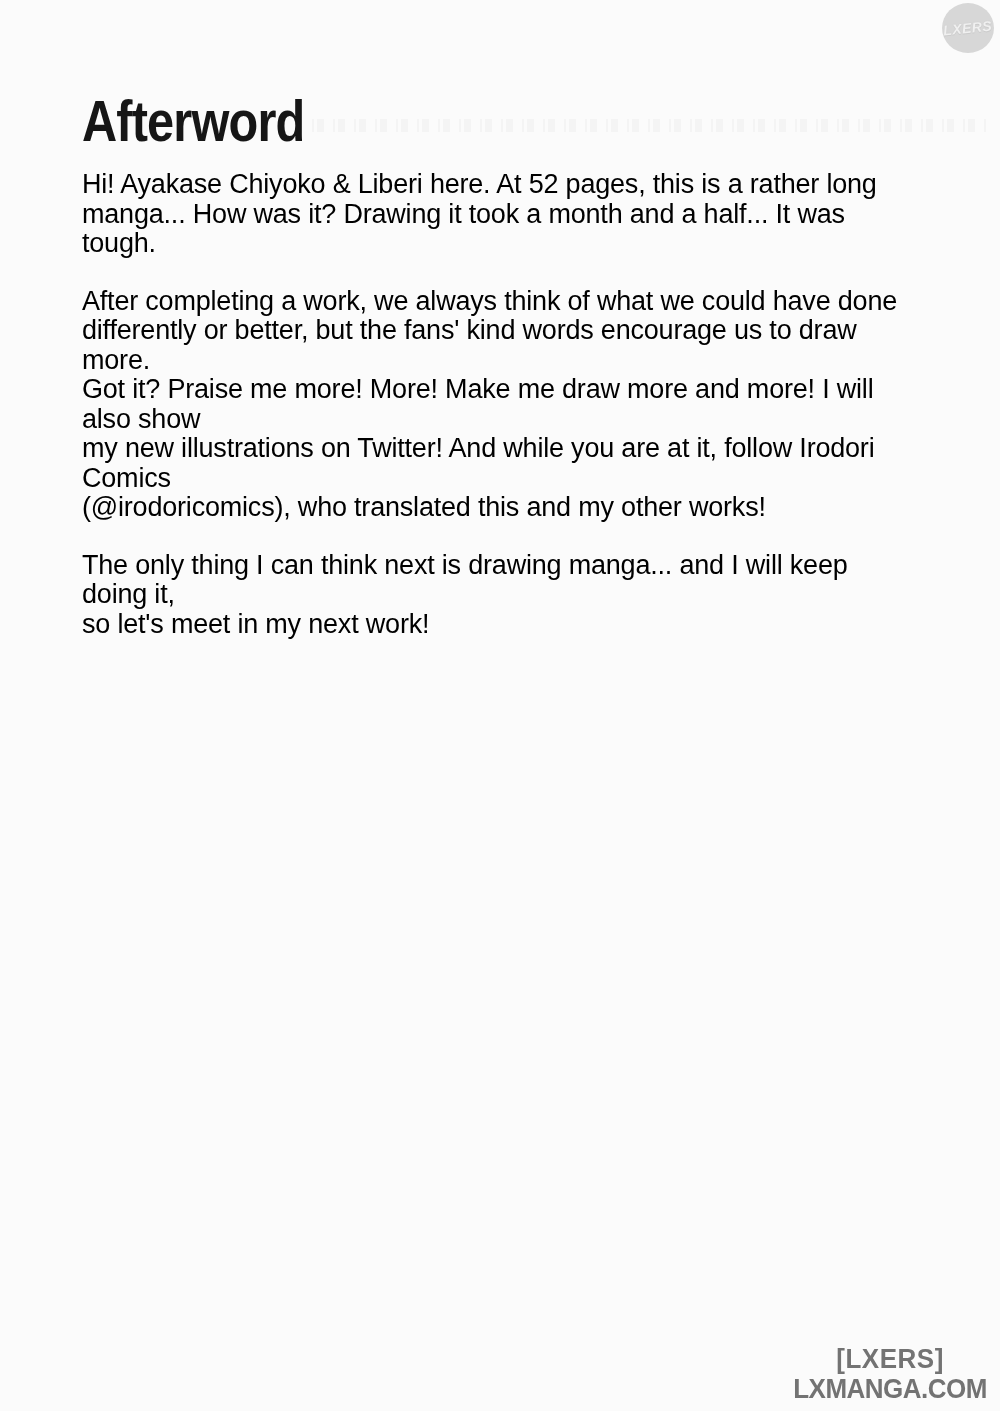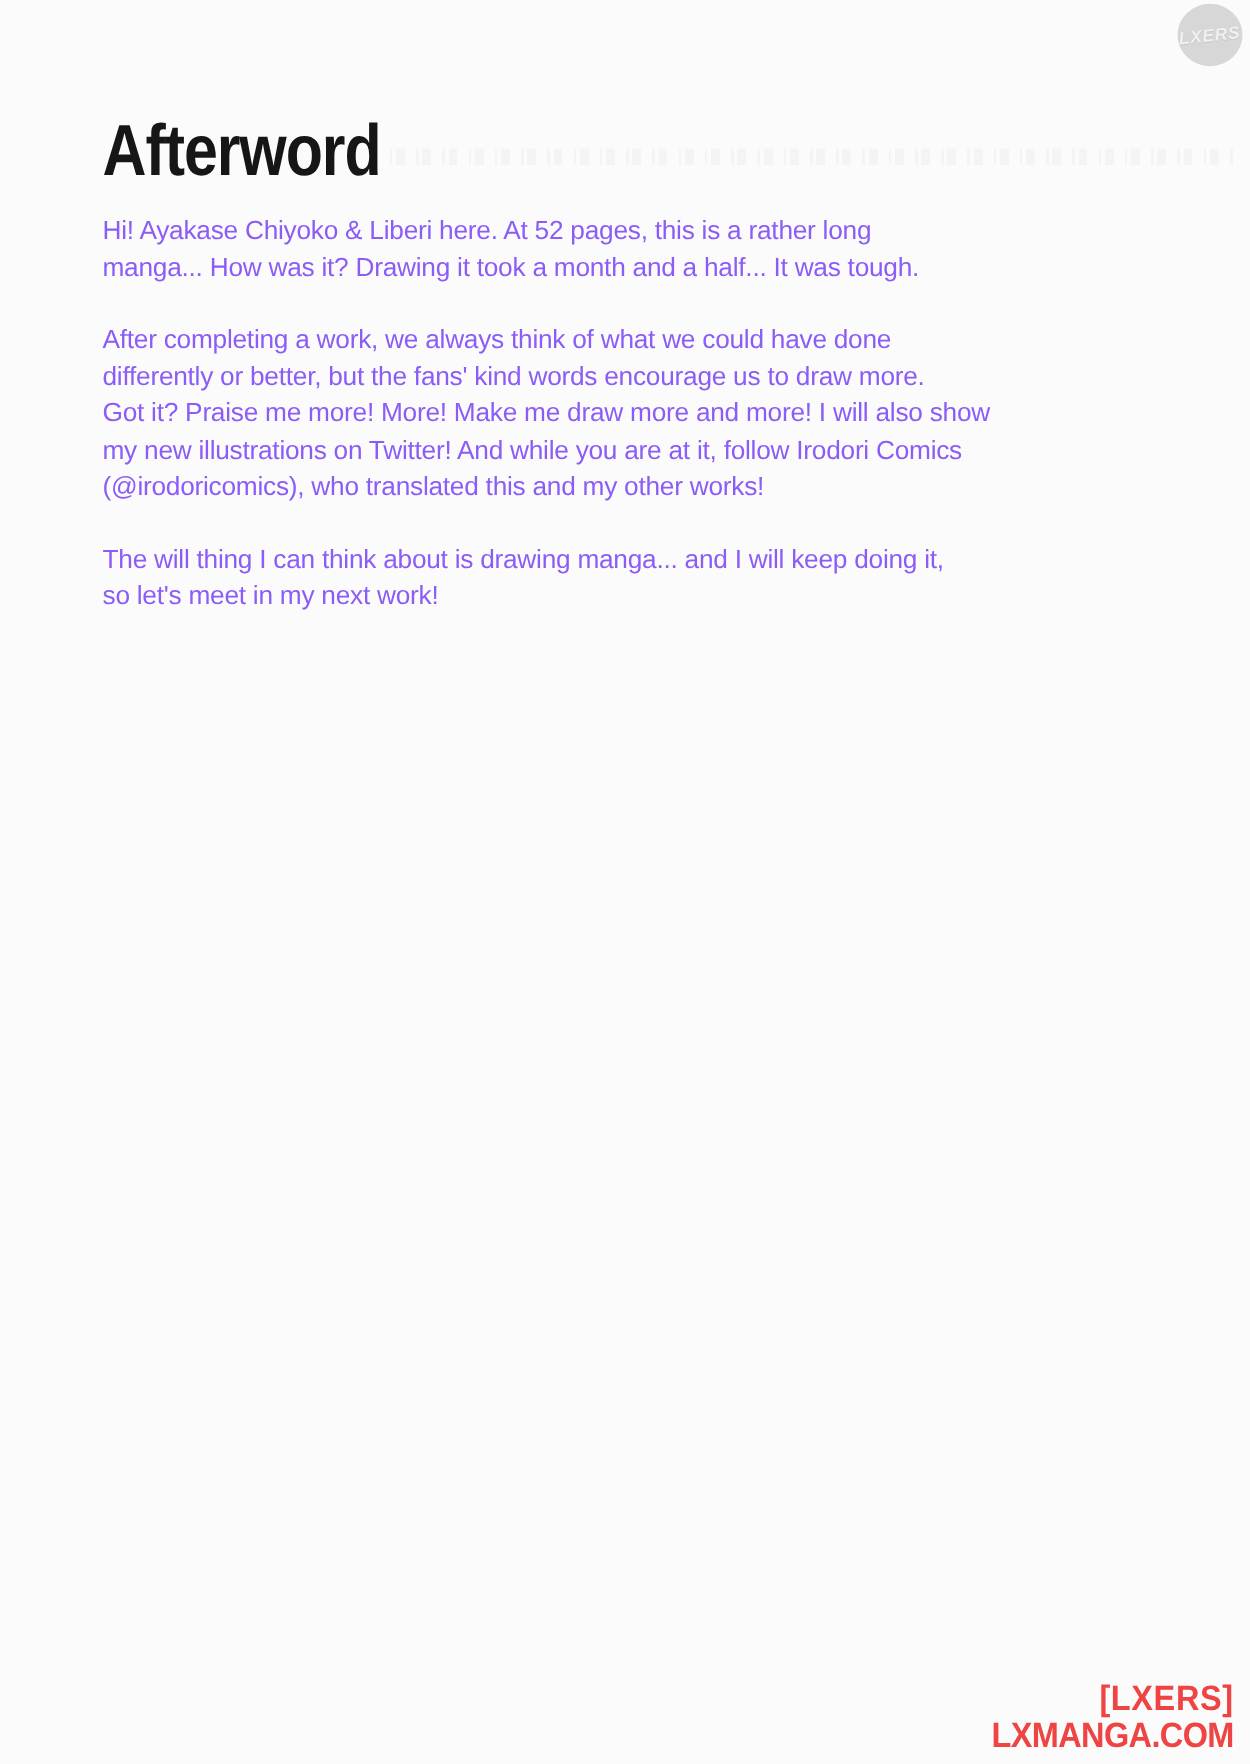--- a/index.html
+++ b/index.html
@@ -46,25 +46,25 @@
     font-size: 58px;
     font-weight: 700;
     line-height: 1.0;
     letter-spacing: -1px;
     transform: scaleX(0.84);
     transform-origin: left top;
     color: #161616;
   }
   .body-par {
     margin: 0 0 28px 0;
-    font-size: 21px;
+    font-size: 27px;
     line-height: 29.5px;
     letter-spacing: -0.2px;
     white-space: pre-line;
-    color: #8b5cf6;
+    color: #000000;
   }
   
   .badge {
     position: absolute;
     left: 942px;
     top: 3px;
     width: 52px;
     height: 50px;
     border-radius: 50%;
     background: #d7d7d7;
@@ -80,22 +80,22 @@
     letter-spacing: 0.5px;
     text-shadow: 0 0 1px #c3c3c3, 0 1px 0 #cccccc;
     transform: rotate(-6deg);
     user-select: none;
   }
   
   .watermark {
     position: absolute;
     right: 13px;
     bottom: 8px;
-    text-align: right;
-    color: #ef4444;
+    text-align: center;
+    color: #737373;
     font-weight: 700;
   }
   .watermark-line1 {
     font-size: 26px;
     line-height: 30px;
     letter-spacing: 0.5px;
     transform: scaleY(1.08);
   }
   .watermark-line2 {
     font-size: 26px;
@@ -120,21 +120,21 @@
 
     <p class="body-par">Hi! Ayakase Chiyoko &amp; Liberi here. At 52 pages, this is a rather long
 manga... How was it? Drawing it took a month and a half... It was tough.</p>
 
     <p class="body-par">After completing a work, we always think of what we could have done
 differently or better, but the fans' kind words encourage us to draw more.
 Got it? Praise me more! More! Make me draw more and more! I will also show
 my new illustrations on Twitter! And while you are at it, follow Irodori Comics
 (@irodoricomics), who translated this and my other works!</p>
 
-    <p class="body-par">The will thing I can think about is drawing manga... and I will keep doing it,
+    <p class="body-par">The only thing I can think next is drawing manga... and I will keep doing it,
 so let's meet in my next work!</p>
   </main>
 
   <div class="watermark">
     <div class="watermark-line1">[LXERS]</div>
     <div class="watermark-line2">LXMANGA.COM</div>
   </div>
 
 </div>
 

